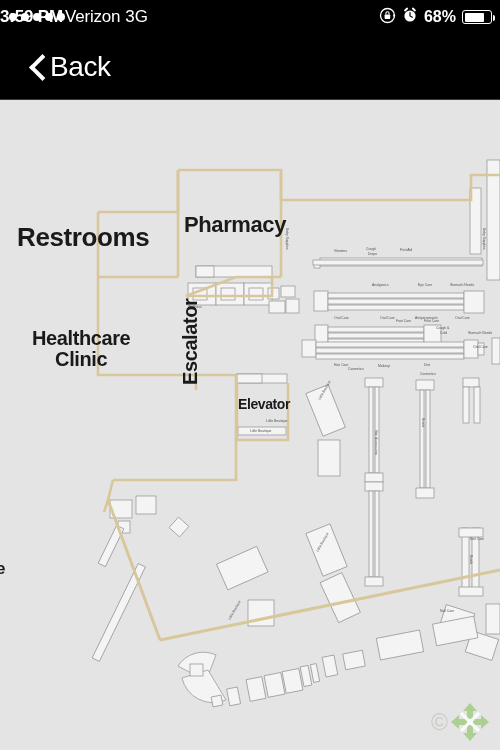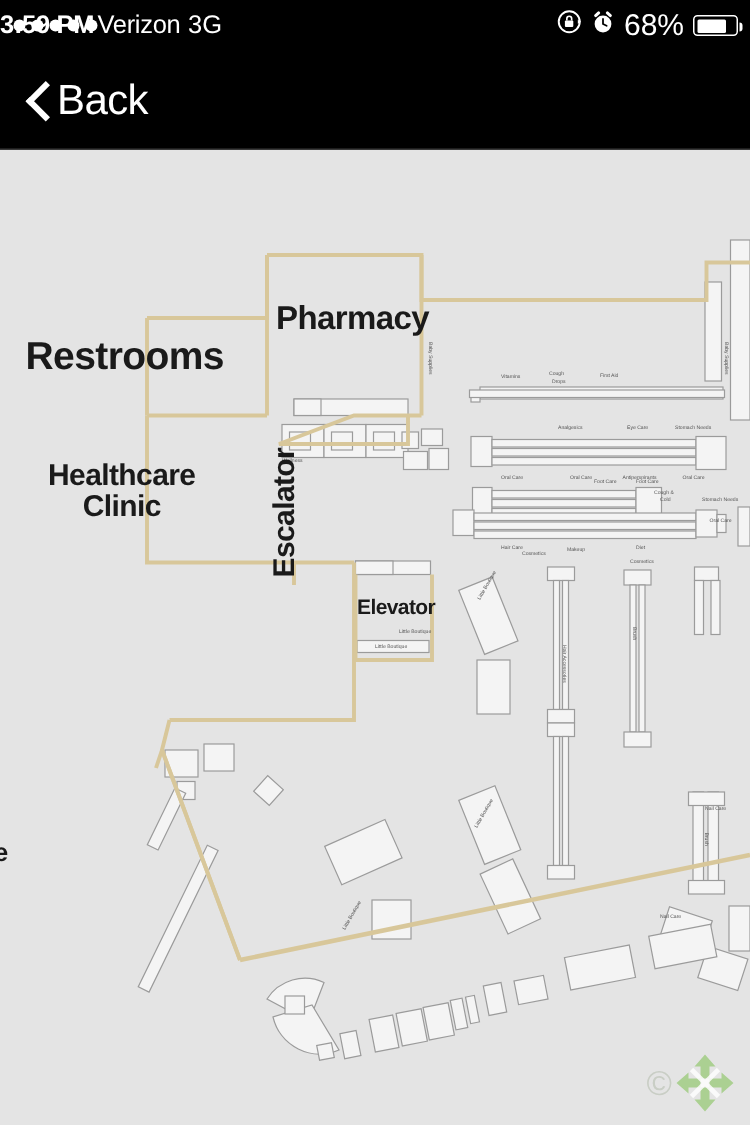--- a/index.html
+++ b/index.html
@@ -23,37 +23,37 @@
   .carrier{ font-size:17px; letter-spacing:-0.2px; }
   .network{ font-size:17px; margin-left:5px; }
   .sb-center{
     position:absolute; left:0; right:0; text-align:left;
     font-size:17px; font-weight:bold; letter-spacing:-0.2px;
   }
   .sb-right{
     margin-left:auto; display:flex; align-items:center; gap:6px; padding-right:8px;
     position:relative; z-index:2;
   }
-  .battery-pct{ font-size:20px; }
+  .battery-pct{ font-size:16px;font-weight:bold; }
   .battery-shell{
     width:30px; height:14px; border:1.6px solid #fff; border-radius:3px;
     position:relative; display:flex; align-items:center;
   }
   .battery-shell::after{
     content:""; position:absolute; right:-4px; top:4px;
     width:2.5px; height:6px; background:#fff; border-radius:0 2px 2px 0;
   }
   .battery-fill{ height:9px; background:#fff; margin-left:1.5px; border-radius:1px; width:19px; }
 
   
   .nav-bar{
     position:absolute; left:0; top:34px; width:500px; height:66px;
     background:#000; color:#fff;
     display:flex; align-items:center; justify-content:space-between;
-    padding:0 16px; border-bottom:1px solid #3a3a3a;
+    padding:0 28px; border-bottom:1px solid #3a3a3a;
   }
   .back-btn{ display:flex; align-items:center; gap:2px; cursor:pointer; }
   .chev{ width:20px; height:30px; position:relative; display:block; }
   .chev::before{
     content:""; position:absolute; left:5px; top:6px;
     width:15px; height:15px;
     border-left:4.5px solid #fff; border-bottom:4.5px solid #fff;
     transform:rotate(45deg);
   }
   .back-label{ font-size:28px; letter-spacing:-0.4px; }
@@ -64,23 +64,23 @@
   .map-area{
     position:absolute; left:0; top:100px; width:500px; height:650px;
     background:#e4e4e4; overflow:hidden;
   }
   .map-svg{ position:absolute; left:0; top:0; width:500px; height:650px; }
 
   .room-label{
     position:absolute; color:#1a1a1a; font-weight:bold;
     letter-spacing:-0.4px; white-space:nowrap; line-height:1.05;
   }
-  .lbl-pharmacy{ left:184px; top:100px; font-size:22px; }
+  .lbl-pharmacy{ left:184px; top:113px; font-size:22px; }
   .lbl-restrooms{ left:17px; top:124px; font-size:26px;text-align:right; }
-  .lbl-healthcare{ left:32px; top:207px; font-size:20px; text-align:center; }
+  .lbl-healthcare{ left:32px; top:228px; font-size:20px; text-align:center; }
   .lbl-elevator{ left:238px; top:297px; font-size:14px; }
   .lbl-escalator{
     left:180px; top:285px; font-size:20px;
     transform:rotate(-90deg); transform-origin:left top;
   }
   .lbl-edge-e{ left:-4px; top:460px; font-size:17px; font-weight:bold; }
 
   
   .watermark{
     position:absolute; right:10px; bottom:8px;

